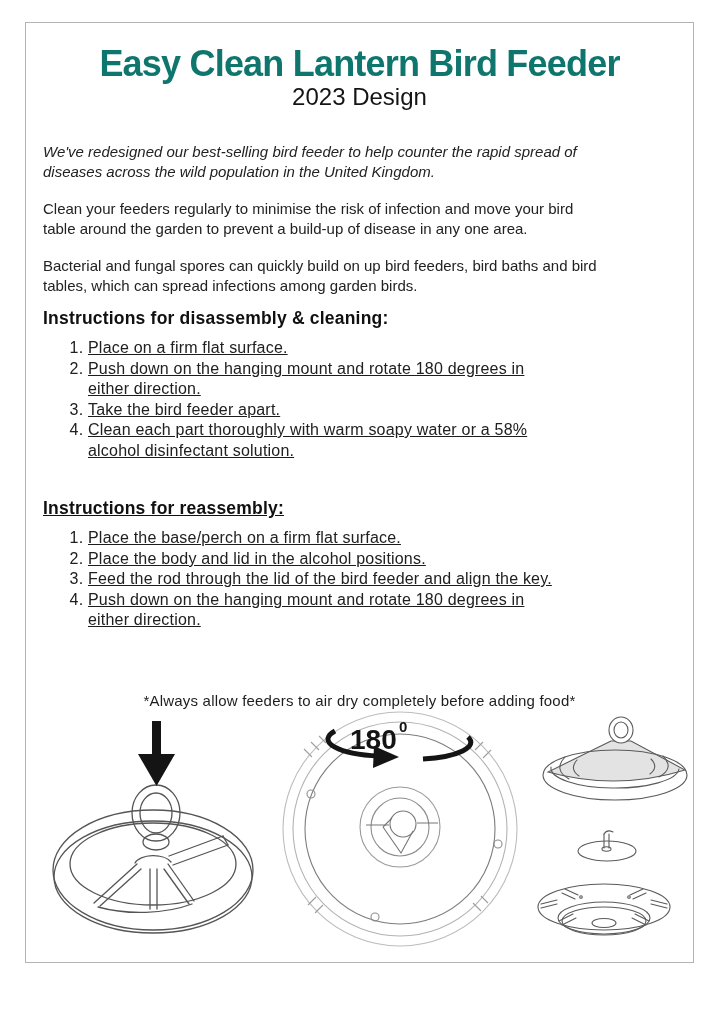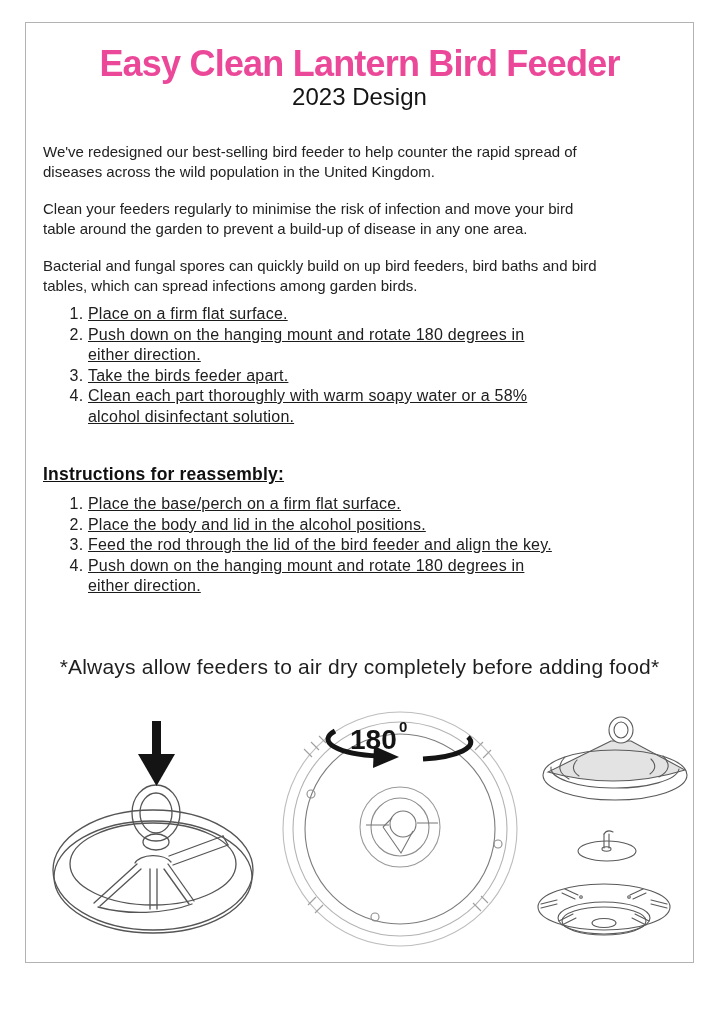--- a/index.html
+++ b/index.html
@@ -13,48 +13,48 @@
     position:absolute; left:25px; top:22px;
     width:669px; height:941px;
     border:1px solid #b3b3b3;
     box-sizing:border-box;
     background:#ffffff;
   }
   .content { padding:0 17px; }
   h1.title {
     margin:22px 0 0 0;
     font-size:36px; line-height:37px; font-weight:700;
-    letter-spacing:-0.8px; text-align:center; color:#ec4899;
+    letter-spacing:-0.8px; text-align:center; color:#0f766e;
   }
   .subtitle {
     font-size:24px; line-height:30px; font-weight:400;
     text-align:center; color:#141414;
   }
   p.para {
     margin:18px 0 0 0;
     font-size:15px; line-height:19.5px;
     white-space:pre-line; color:#222222;
   }
-  p.para.first { margin-top:30px; }
+  p.para.first { margin-top:30px;font-style:italic; }
   h2.sec {
     margin:12px 0 0 0;
     font-size:17.5px; line-height:22px; font-weight:700;
     letter-spacing:0.2px; color:#101010;
   }
   h2.sec.second { margin-top:36px;text-decoration:underline; }
   ol.steps {
     margin:9px 0 0 0; padding:0 0 0 45px;
     font-size:16px; line-height:20.5px;text-decoration:underline;
   }
   ol.steps li {
     white-space:pre-line; letter-spacing:0.2px; color:#202020;
   }
   .note {
     margin-top:59px;
-    font-size:21px; line-height:21px; letter-spacing:0.2px;
+    font-size:15px; line-height:21px; letter-spacing:0.2px;
     text-align:center; color:#1e1e1e;
   }
   .figures {
     position:absolute; left:0; top:688px;
     width:667px; height:252px; overflow:hidden;
   }
   .fig { position:absolute; overflow:hidden; }
   .fig-left  { left:14px;  top:6px;  width:228px; height:243px; }
   .fig-mid   { left:245px; top:0;  width:250px; height:240px; }
   .fig-right { left:477px; top:4px;  width:188px; height:248px; }
@@ -70,25 +70,26 @@
     <h1 class="title">Easy Clean Lantern Bird Feeder</h1>
     <div class="subtitle">2023 Design</div>
 
     <p class="para first">We've redesigned our best-selling bird feeder to help counter the rapid spread of
 diseases across the wild population in the United Kingdom.</p>
     <p class="para">Clean your feeders regularly to minimise the risk of infection and move your bird
 table around the garden to prevent a build-up of disease in any one area.</p>
     <p class="para">Bacterial and fungal spores can quickly build on up bird feeders, bird baths and bird
 tables, which can spread infections among garden birds.</p>
 
+    <h2 class="sec">Instructions for disassembly &amp; cleaning:</h2>
     <ol class="steps">
       <li>Place on a firm flat surface.</li>
       <li>Push down on the hanging mount and rotate 180 degrees in
 either direction.</li>
-      <li>Take the birds feeder apart.</li>
+      <li>Take the bird feeder apart.</li>
       <li>Clean each part thoroughly with warm soapy water or a 58%
 alcohol disinfectant solution.</li>
     </ol>
 
     <h2 class="sec second">Instructions for reassembly:</h2>
     <ol class="steps">
       <li>Place the base/perch on a firm flat surface.</li>
       <li>Place the body and lid in the alcohol positions.</li>
       <li>Feed the rod through the lid of the bird feeder and align the key.</li>
       <li>Push down on the hanging mount and rotate 180 degrees in

